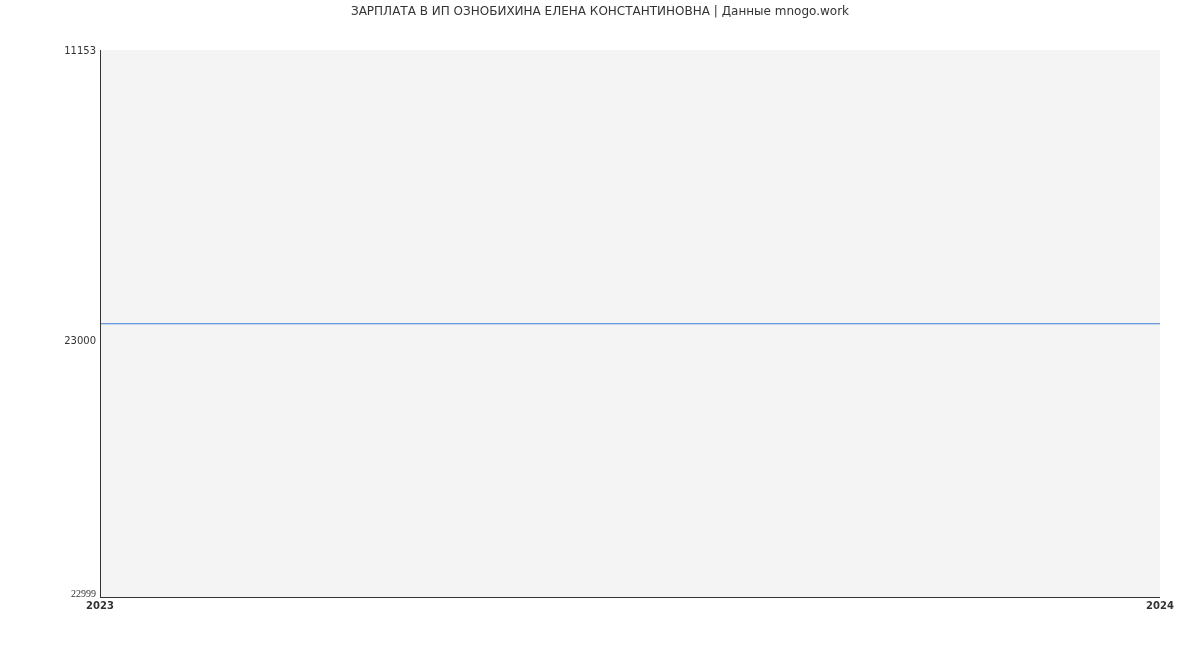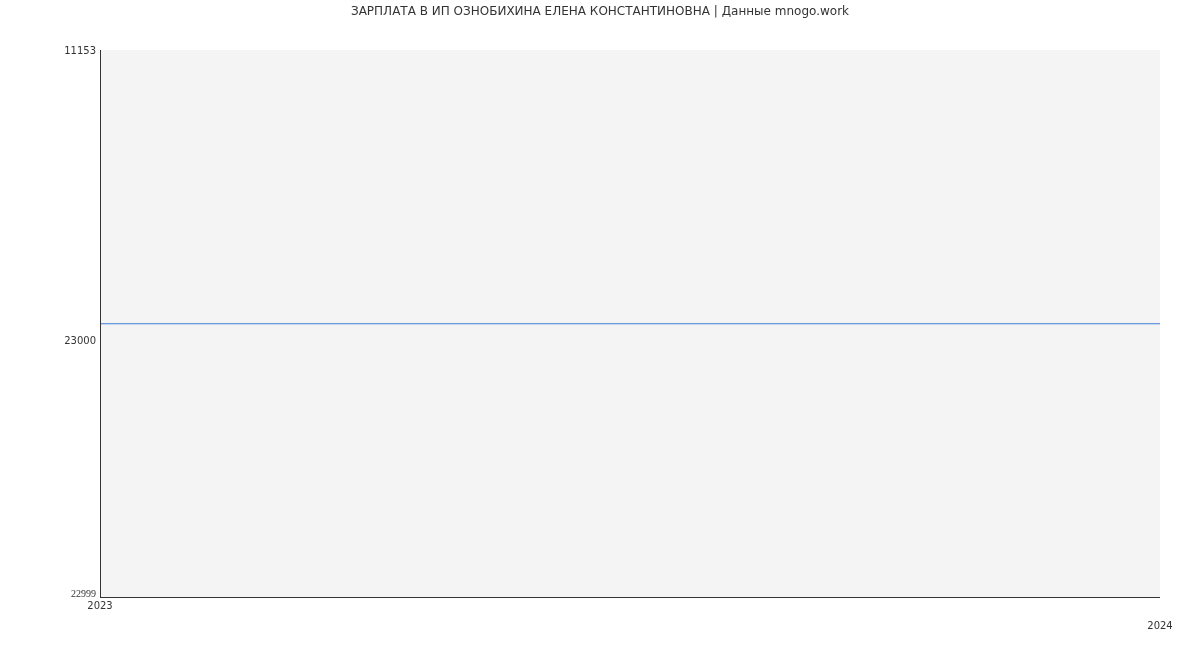--- a/index.html
+++ b/index.html
@@ -57,20 +57,21 @@
     text-align: right;
     transform: translateY(-50%);
     color: #333333;
   }
   .x-tick-label {
     position: absolute;
     top: 600px;
     font-size: 10px;
     transform: translateX(-50%);
     color: #333333;
+    font-weight: bold;
   }
   .data-line {
     position: absolute;
     left: 100px;
     width: 1060px;
     height: 0;
     border-top: 1.5px solid #3b7dd8;
     transform: translateY(-0.75px);
   }
 </style>
@@ -83,18 +84,18 @@
 
   <div class="plot-area"></div>
 
   <div class="data-line" id="data-line" style="top: 323.5px;"></div>
 
   <div class="y-tick-label" id="ytick0" style="top: 593px; font-family: Liberation Serif, serif;">22999</div>
   <div class="y-tick-label" id="ytick1" style="top: 323.5px; margin-top: 16px;">23000</div>
   <div class="y-tick-label" id="ytick2" style="top: 50px;">11153</div>
 
   <div class="x-tick-label" id="xtick0" style="left: 100px;">2023</div>
-  <div class="x-tick-label" id="xtick1" style="left: 1160px; margin-top: 20px;">2024</div>
+  <div class="x-tick-label" id="xtick1" style="left: 1160px;">2024</div>
 
   <div class="axis-left"></div>
   <div class="axis-bottom"></div>
 
 </div>
 
 </body></html>

